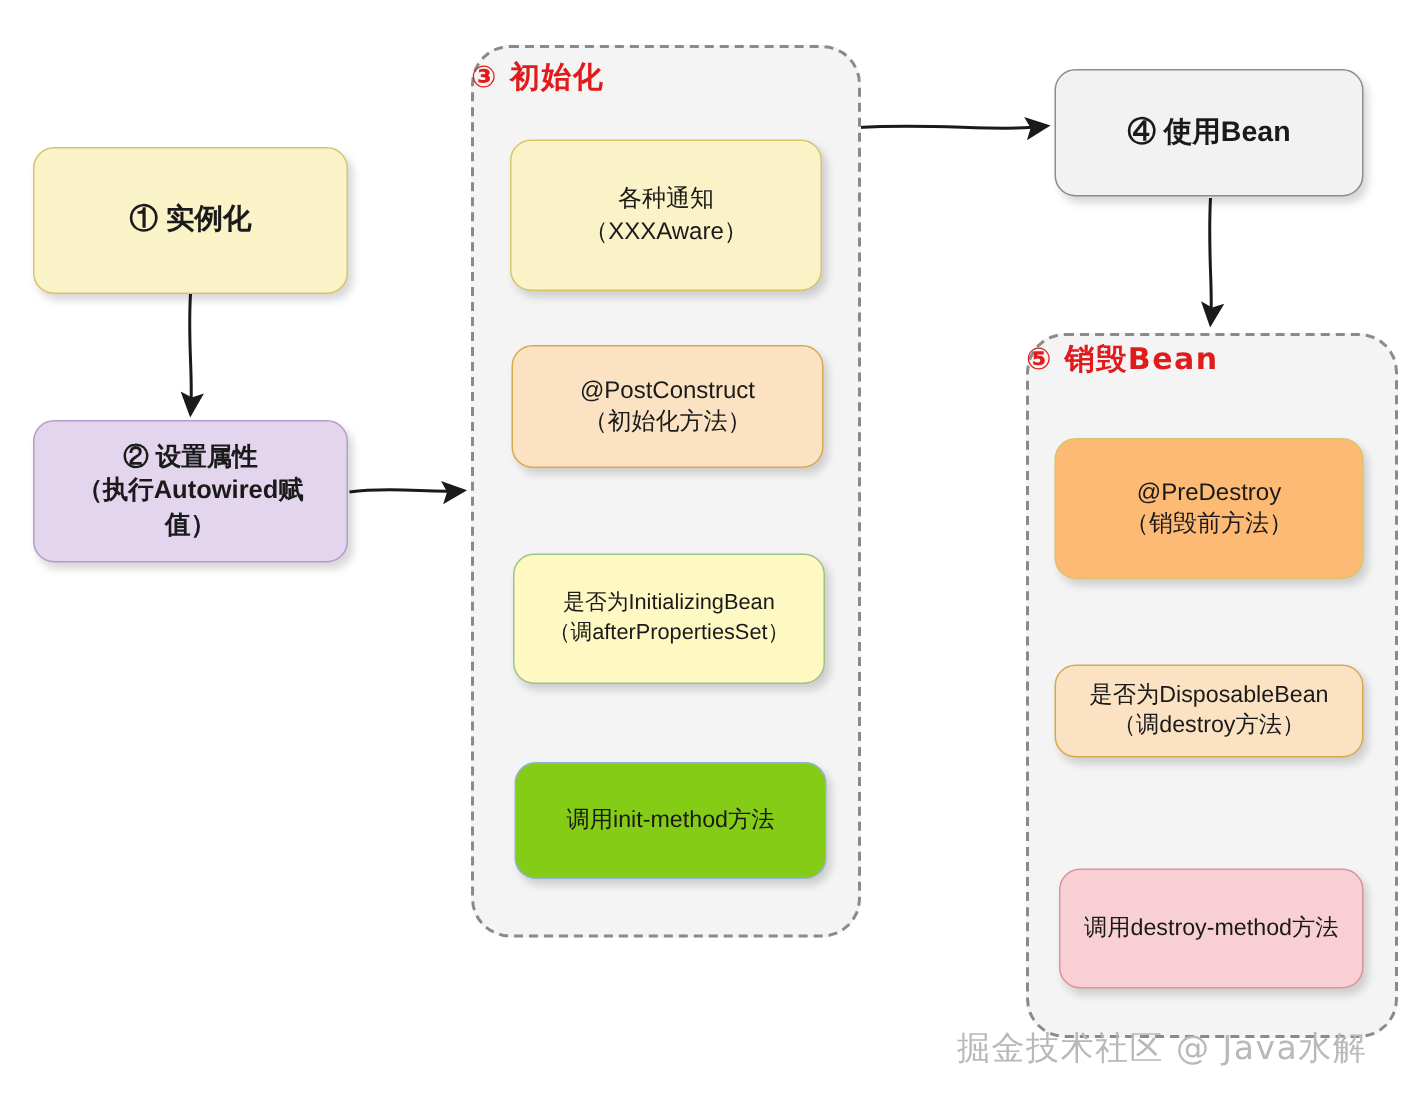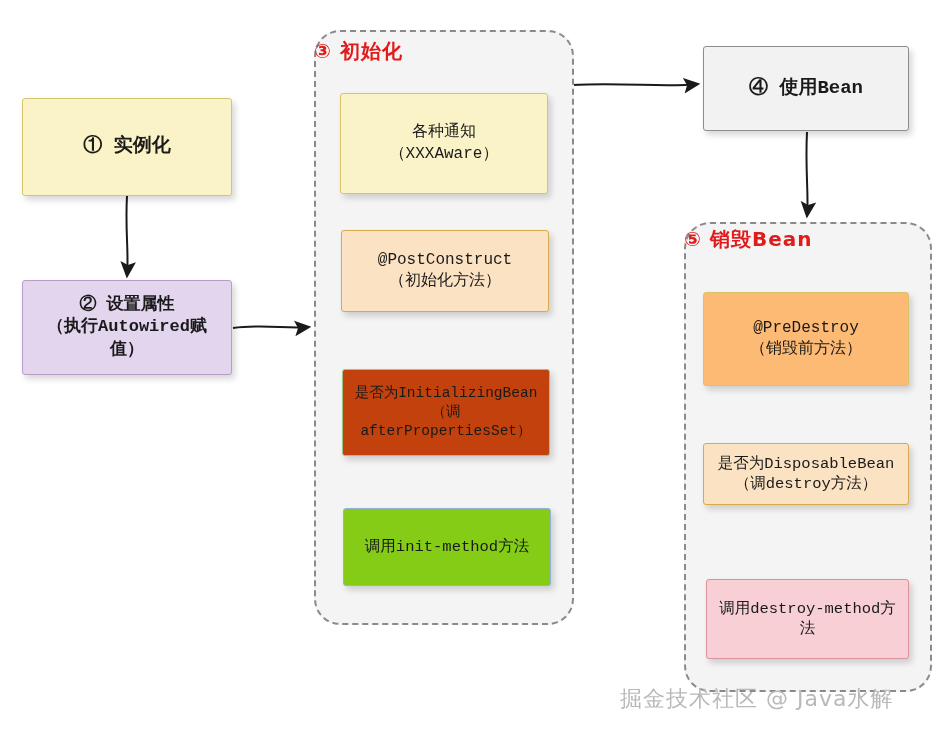--- a/index.html
+++ b/index.html
@@ -45,46 +45,47 @@
     letter-spacing: 1px;
     white-space: nowrap;
     font-family: "DejaVu Sans", "Liberation Sans", sans-serif;
   }
 
   
   .node {
     position: absolute;
     z-index: 4;
     box-sizing: border-box;
-    border-radius: 3px;
+    border-radius: 14px;
     border: 1.6px solid #c9b56a;
     display: flex;
     align-items: center;
     justify-content: center;
     text-align: center;
     line-height: 1.32;
     color: #1a1a1a;
     font-size: 16px;
-    font-family: Liberation Mono, monospace;
+    font-family: Liberation Sans, sans-serif;
     box-shadow: 3px 4px 6px rgba(0,0,0,0.16);
     padding: 2px 6px;
   }
   .node .txt { width: 100%; }
   .node.big { font-size: 19px; font-weight: bold; }
   .node.small { font-size: 15.5px; }
   .node.tiny { font-size: 14.5px; }
 
   .watermark {
     position: absolute;
     z-index: 7;
     color: #b9b9b9;
     font-size: 22px;
     white-space: nowrap;
     font-family: "DejaVu Sans", "Liberation Sans", sans-serif;
     letter-spacing: 1px;
+    margin-left: 18px;
   }
 </style>
 </head>
 <body>
 
 <div id="canvas">
 
   <svg class="layer under" viewBox="0 0 938 733">
     <defs>
       <marker id="arrowhead" markerWidth="9" markerHeight="9" refX="7.2" refY="4.5" orient="auto" markerUnits="strokeWidth">
@@ -138,21 +139,21 @@
     </div>
   </div>
 
   <div class="node" style="left:341px; top:230px; width:208px; height:82px; background:#fbe2c3; border-color:#d9a94e;">
     <div class="txt">
       <div>@PostConstruct</div>
       <div>（初始化方法）</div>
     </div>
   </div>
 
-  <div class="node tiny" style="left:342px; top:369px; width:208px; height:87px; background:#c2410c; border-color:#9dc384;">
+  <div class="node tiny" style="left:342px; top:369px; width:208px; height:87px; background:#fef9c3; border-color:#9dc384;">
     <div class="txt">
       <div>是否为InitializingBean</div>
       <div>（调afterPropertiesSet）</div>
     </div>
   </div>
 
   <div class="node small" style="left:343px; top:508px; width:208px; height:78px; background:#84cc16; border-color:#93b2d6;">
     <div class="txt">
       <div>调用init-method方法</div>
     </div>

